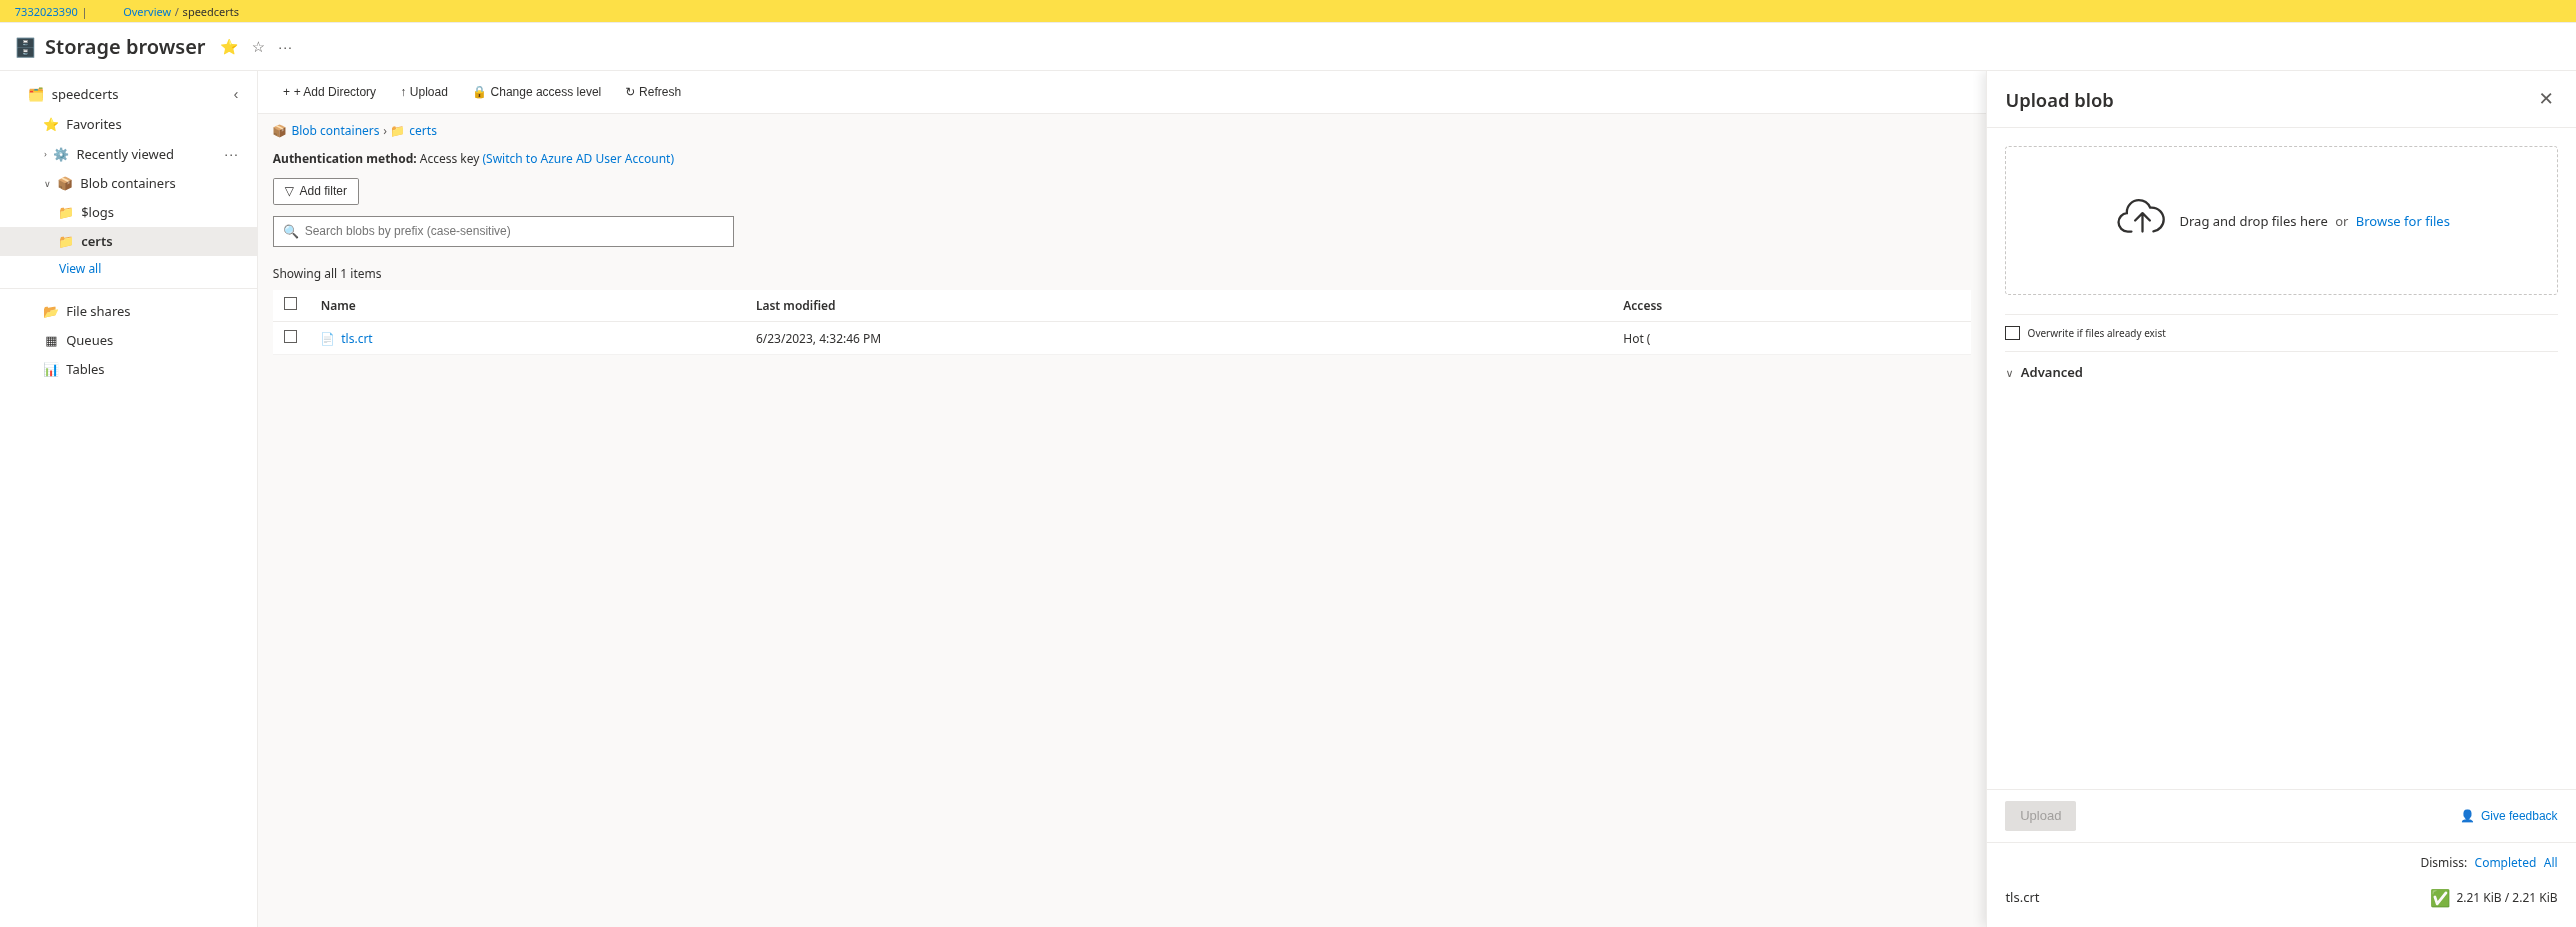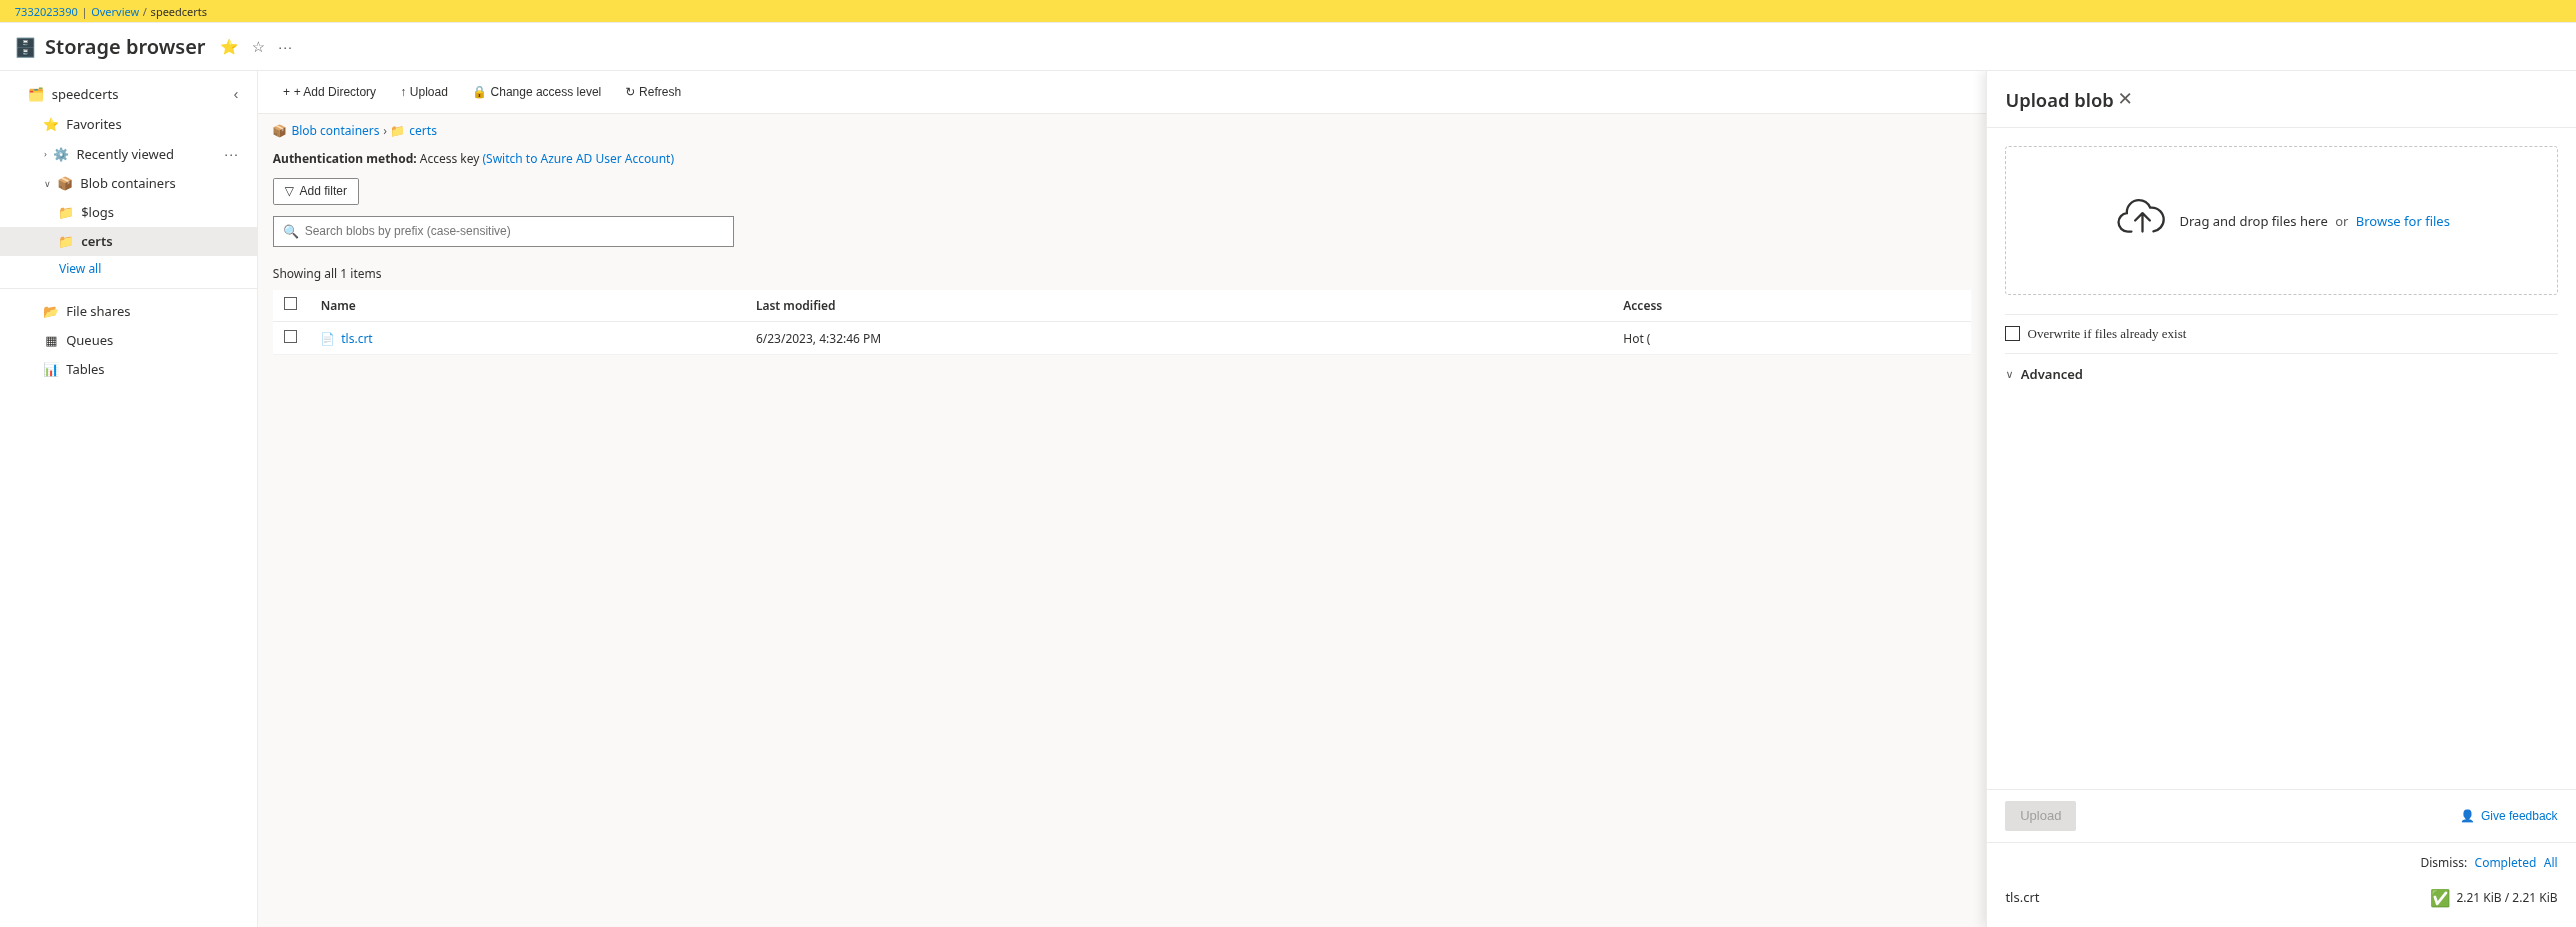--- a/index.html
+++ b/index.html
@@ -45,34 +45,34 @@
     .list-header { font-size: 12px; color: #323130; padding: 3.7px 0 7.4px; }
     .table { width: 100%; border-collapse: collapse; background: #fff; }
     .table th { text-align: left; padding: 7.4px 11px; font-size: 12px; font-weight: 600; color: #323130; border-bottom: 1.8px solid #edebe9; }
     .table td { padding: 7.4px 11px; font-size: 12px; border-bottom: 0.9px solid #f3f2f1; }
     .checkbox-cell { width: 37px; }
     .checkbox { width: 13px; height: 13px; border: 0.9px solid #605e5c; display: inline-block; cursor: pointer; }
     .file-link { color: #0078d4; cursor: pointer; display: flex; align-items: center; gap: 5.5px; }
 
     
     .upload-panel { width: 590px; background: #fff; border-left: 0.9px solid #edebe9; display: flex; flex-direction: column; box-shadow: -3.7px 0 11px rgba(0,0,0,0.1); }
-    .panel-header { padding: 14.8px 18.4px; display: flex; align-items: center; justify-content: flex-start; border-bottom: 0.9px solid #edebe9; }
+    .panel-header { padding: 14.8px 18.4px; display: flex; align-items: center; justify-content: space-between; border-bottom: 0.9px solid #edebe9; }
     .panel-title { font-size: 18.4px; font-weight: 600; color: #323130; }
     .panel-close { background: none; border: none; cursor: pointer; font-size: 18.4px; color: #605e5c; padding: 3.7px; line-height: 1; }
 
     .panel-body { flex: 1; overflow-y: auto; padding: 18.4px; }
 
     .drop-zone { border: 1.8px dashed #c8c6c4; border-radius: 3.7px; padding: 44px 18.4px; display: flex; flex-direction: row; align-items: center; justify-content: center; gap: 7.4px; margin-bottom: 18.4px; cursor: pointer; }
     .drop-zone-text { font-size: 13px; color: #323130; }
     .drop-zone-or { font-size: 13px; color: #605e5c; text-align: right; }
     .drop-zone-link { color: #0078d4; cursor: pointer; font-size: 13px; }
 
     .overwrite-row { display: flex; align-items: center; gap: 7.4px; padding: 11px 0; border-top: 0.9px solid #edebe9; }
     .overwrite-checkbox { width: 14.8px; height: 14.8px; border: 0.9px solid #323130; display: inline-block; cursor: pointer; flex-shrink: 0; }
-    .overwrite-label { font-size: 13px; color: #323130; font-family: Liberation Serif, serif; }
+    .overwrite-label { font-size: 10px; color: #323130; }
 
     .advanced-row { display: flex; align-items: center; gap: 7.4px; padding: 11px 0; border-top: 0.9px solid #edebe9; cursor: pointer; }
     .advanced-label { font-size: 13px; font-weight: 600; color: #323130; }
 
     .panel-footer { padding: 11px 18.4px; border-top: 0.9px solid #edebe9; display: flex; align-items: center; justify-content: space-between; }
     .upload-btn { padding: 7.4px 14.8px; background: #e1dfdd; color: #a19f9d; border: none; cursor: not-allowed; font-size: 13px; border-radius: 1.8px; }
     .feedback-btn { display: flex; align-items: center; gap: 5.5px; color: #0078d4; background: none; border: none; cursor: pointer; font-size: 12px; }
 
     .current-uploads { padding: 11px 18.4px; border-top: 0.9px solid #edebe9; }
     .current-uploads-header { font-size: 13px; font-weight: 600; color: #323130; margin-bottom: 7.4px; }
@@ -86,21 +86,21 @@
 
     
     .cloud-icon { width: 59px; height: 59px; }
   </style>
 </head>
 <body>
 
 <div style="background:#fde047; border-bottom:0.9px solid #edebe9; padding:3.7px 14.8px; font-size:11px; display:flex; align-items:center; gap:3.7px;">
   <span style="color:#0078d4; cursor:pointer;">7332023390</span>
   <span style="color:#605e5c;">|</span>
-  <span style="color:#0078d4; cursor:pointer;">Overview</span>
+  <span style="color:#0078d4; cursor:pointer;margin-left:32px;">Overview</span>
   <span style="color:#605e5c;">/</span>
   <span style="color:#323130;">speedcerts</span>
 </div>
 
 <div class="top-bar">
   <span style="font-size:18.4px;">🗄️</span>
   <span class="page-title">Storage browser</span>
   <div class="title-actions">
     <button class="title-action-btn">⭐</button>
     <button class="title-action-btn">☆</button>

